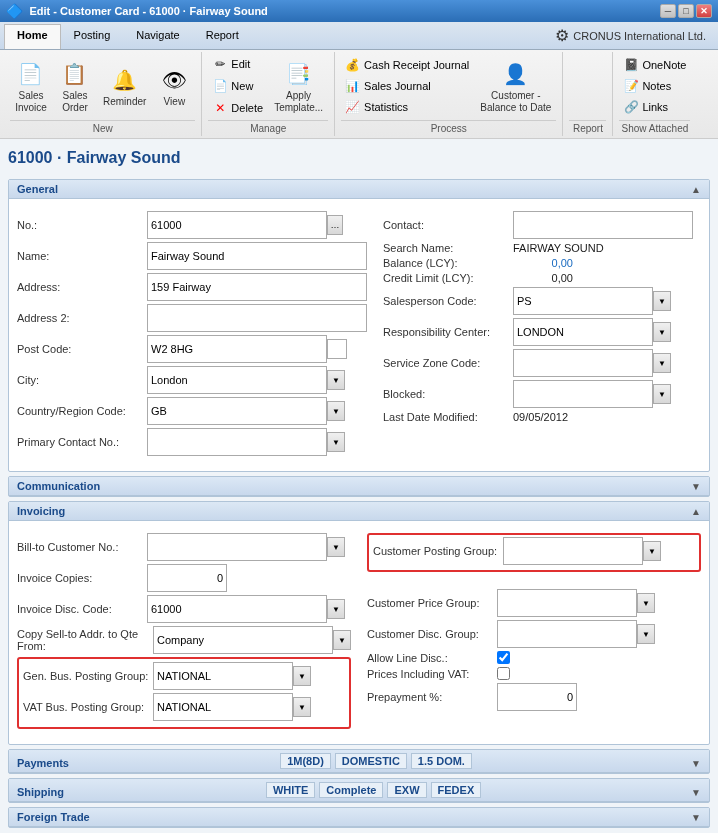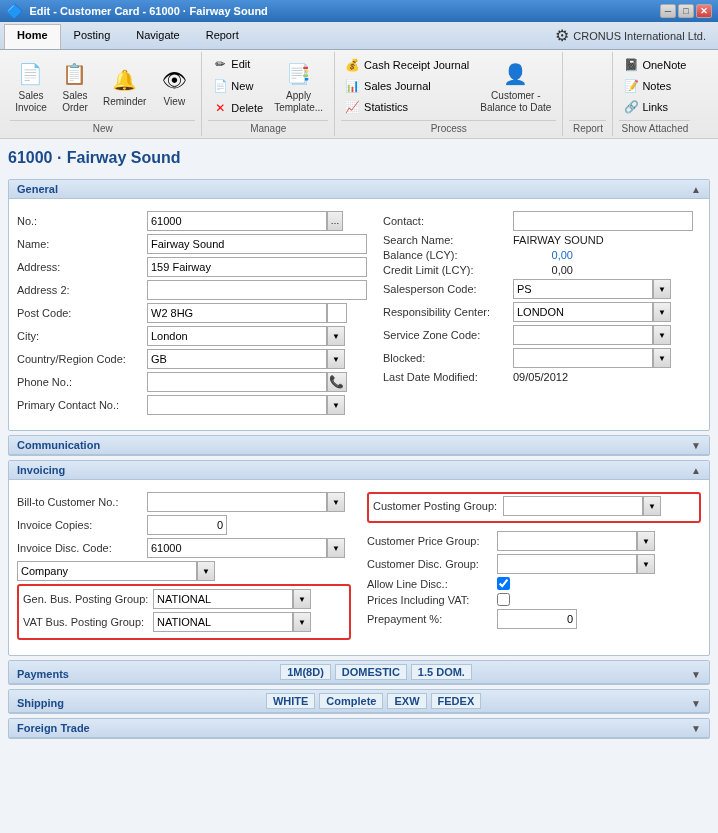--- a/index.html
+++ b/index.html
@@ -33,21 +33,21 @@
 
     
     .section { background: white; border: 1px solid #b0c4d8; margin-bottom: 4px; border-radius: 2px; }
     .section-header { background: linear-gradient(to bottom, #dce8f5, #c8d8ec); padding: 3px 8px; font-weight: bold; font-size: 11px; color: #1a4a8a; display: flex; justify-content: space-between; align-items: flex-end; cursor: pointer; border-bottom: 1px solid #b0c4d8; }
     .section-header .chevron { font-size: 10px; color: #555; }
     .section-content { padding: 12px 8px; }
 
     
     .form-row { display: flex; align-items: center; margin-bottom: 3px; }
     .form-label { color: #333; min-width: 130px; font-size: 11px; }
-    .form-input { border: 1px solid #aaa; background: white; padding: 1px 3px; font-size: 11px; height: 20px; }
+    .form-input { border: 1px solid #aaa; background: white; padding: 1px 3px; font-size: 11px; height: 28px; }
     .form-input-sm { width: 80px; }
     .form-input-md { width: 140px; }
     .form-input-lg { width: 180px; }
     .form-input-xl { width: 220px; }
     .form-select { border: 1px solid #aaa; background: white; padding: 1px 2px; font-size: 11px; height: 20px; appearance: none; -webkit-appearance: none; }
     .form-select-wrapper { display: flex; align-items: center; position: relative; }
     .form-select-wrapper select { padding-right: 16px; }
     .form-value { font-size: 11px; color: #1a1a1a; }
     .form-value-blue { font-size: 11px; color: #1a6bc0; }
     .form-value-right { font-size: 11px; text-align: right; min-width: 60px; display: inline-block; }
@@ -230,25 +230,20 @@
             </div>
           </div>
           <div class="form-row">
             <span class="form-label">Country/Region Code:</span>
             <div class="form-select-wrapper">
               <input class="form-input form-input-lg" value="GB" style="">
               <span style="border:1px solid #aaa;background:linear-gradient(to bottom,#f0f0f0,#d8d8d8);width:18px;height:20px;display:flex;align-items:center;justify-content:center;cursor:pointer;font-size:8px;">▼</span>
             </div>
           </div>
           <div class="form-row">
-            <span class="form-label">Phone No.:</span>
-            <input class="form-input form-input-lg" value="" style="">
-            <button style="width:20px;height:20px;border:1px solid #aaa;background:linear-gradient(to bottom,#f0f0f0,#d8d8d8);cursor:pointer;font-size:12px;display:flex;align-items:center;justify-content:center;">📞</button>
-          </div>
-          <div class="form-row">
             <span class="form-label">Primary Contact No.:</span>
             <div class="form-select-wrapper">
               <input class="form-input form-input-lg" value="" style="">
               <span style="border:1px solid #aaa;background:linear-gradient(to bottom,#f0f0f0,#d8d8d8);width:18px;height:20px;display:flex;align-items:center;justify-content:center;cursor:pointer;font-size:8px;">▼</span>
             </div>
           </div>
         </div>
 
         <div class="form-col">
           <div class="form-row">
@@ -332,20 +327,21 @@
             <input class="form-input form-input-sm" value="0" style="text-align: right;">
           </div>
           <div class="form-row">
             <span class="form-label">Invoice Disc. Code:</span>
             <div class="form-select-wrapper">
               <input class="form-input form-input-lg" value="61000" style="">
               <span style="border:1px solid #aaa;background:linear-gradient(to bottom,#f0f0f0,#d8d8d8);width:18px;height:20px;display:flex;align-items:center;justify-content:center;cursor:pointer;font-size:8px;">▼</span>
             </div>
           </div>
           <div class="form-row">
+            <span class="form-label">Copy Sell-to Addr. to Qte From:</span>
             <div class="form-select-wrapper">
               <input class="form-input form-input-lg" value="Company" style="">
               <span style="border:1px solid #aaa;background:linear-gradient(to bottom,#f0f0f0,#d8d8d8);width:18px;height:20px;display:flex;align-items:center;justify-content:center;cursor:pointer;font-size:8px;">▼</span>
             </div>
           </div>
 
           <div class="highlighted-group">
             <div class="form-row">
               <span class="form-label">Gen. Bus. Posting Group:</span>
               <div class="form-select-wrapper">
@@ -358,21 +354,21 @@
               <div class="form-select-wrapper">
                 <input class="form-input form-input-md" value="NATIONAL" style="">
                 <span style="border:1px solid #aaa;background:linear-gradient(to bottom,#f0f0f0,#d8d8d8);width:18px;height:20px;display:flex;align-items:center;justify-content:center;cursor:pointer;font-size:8px;">▼</span>
               </div>
             </div>
           </div>
         </div>
 
         <div class="form-col">
 
-          <div style="border:2px solid #e03030;border-radius:3px;padding:2px 4px;margin-bottom:8px;">
+          <div style="border:2px solid #e03030;border-radius:3px;padding:2px 4px;margin-bottom:17px;">
             <div class="form-row">
               <span class="form-label">Customer Posting Group:</span>
               <div class="form-select-wrapper">
                 <input class="form-input form-input-md" value="" style="">
                 <span style="border:1px solid #aaa;background:linear-gradient(to bottom,#f0f0f0,#d8d8d8);width:18px;height:20px;display:flex;align-items:center;justify-content:center;cursor:pointer;font-size:8px;">▼</span>
               </div>
             </div>
           </div>
           <div class="form-row">
             <span class="form-label">Customer Price Group:</span>

